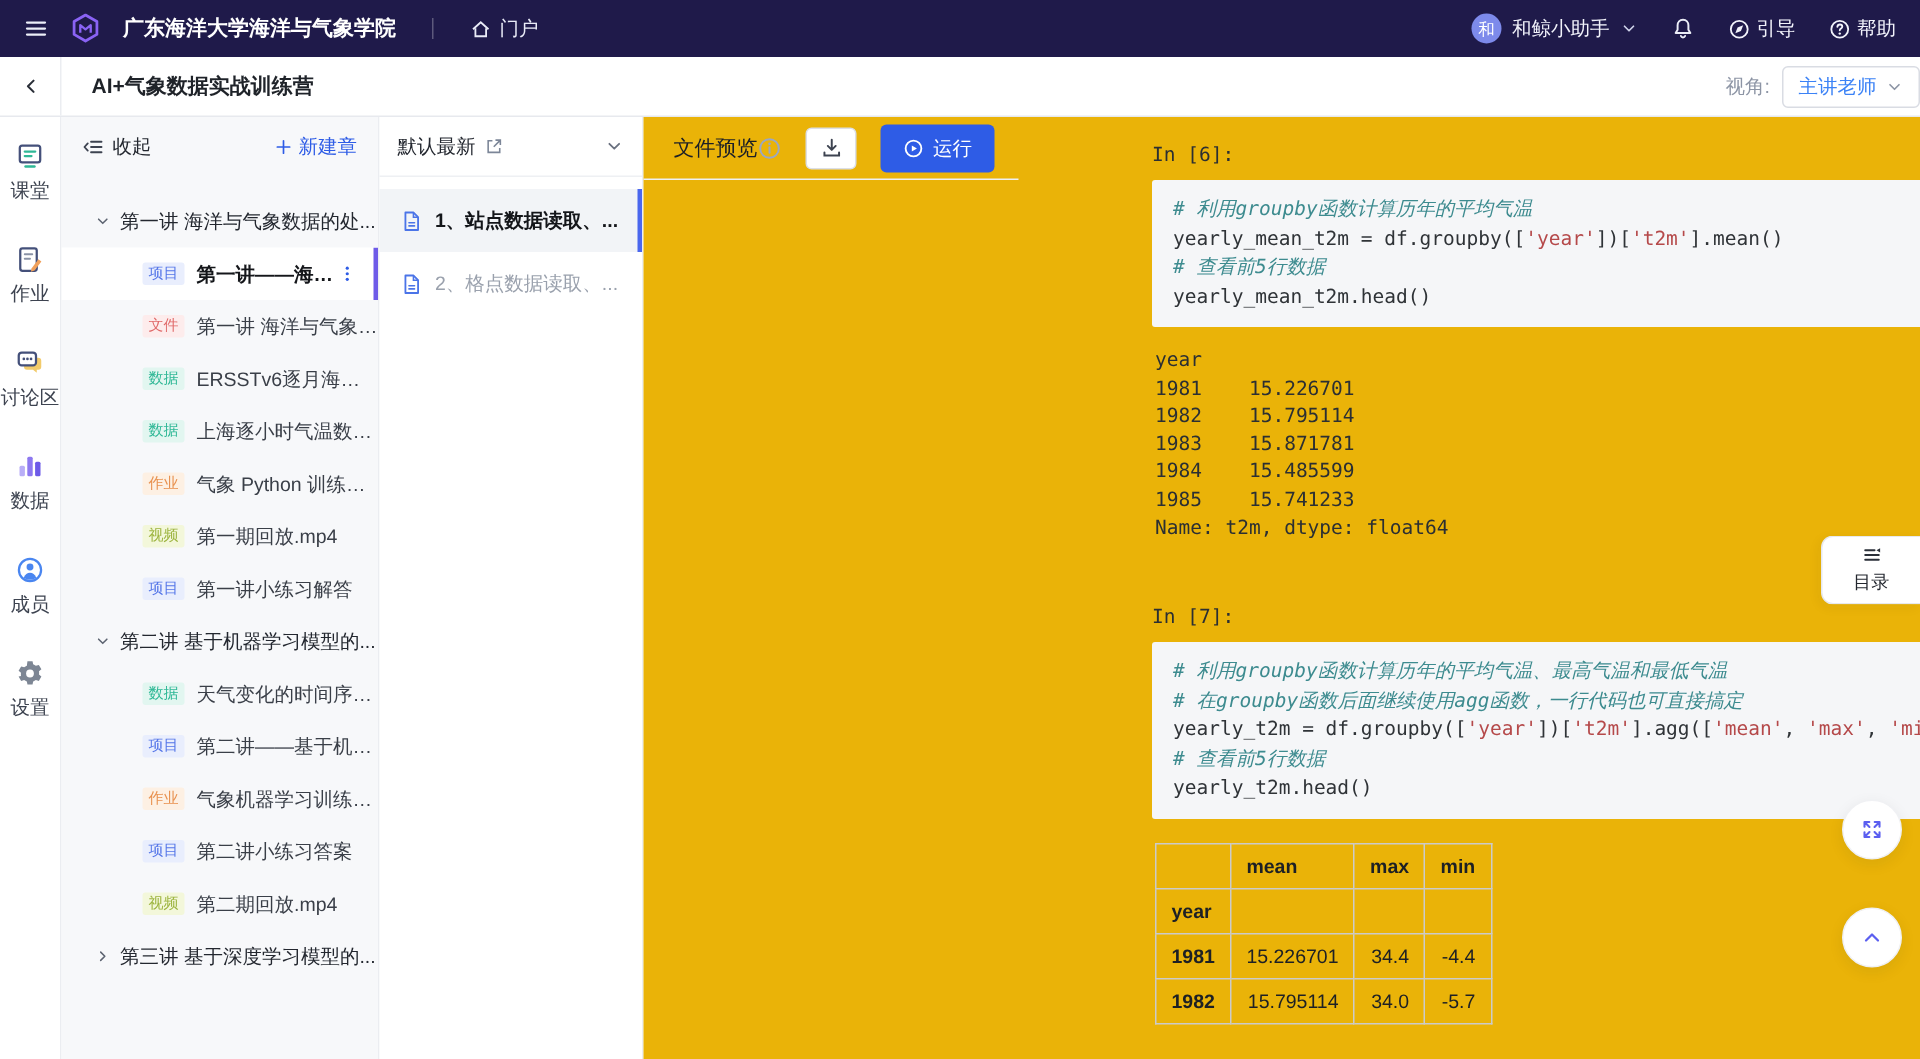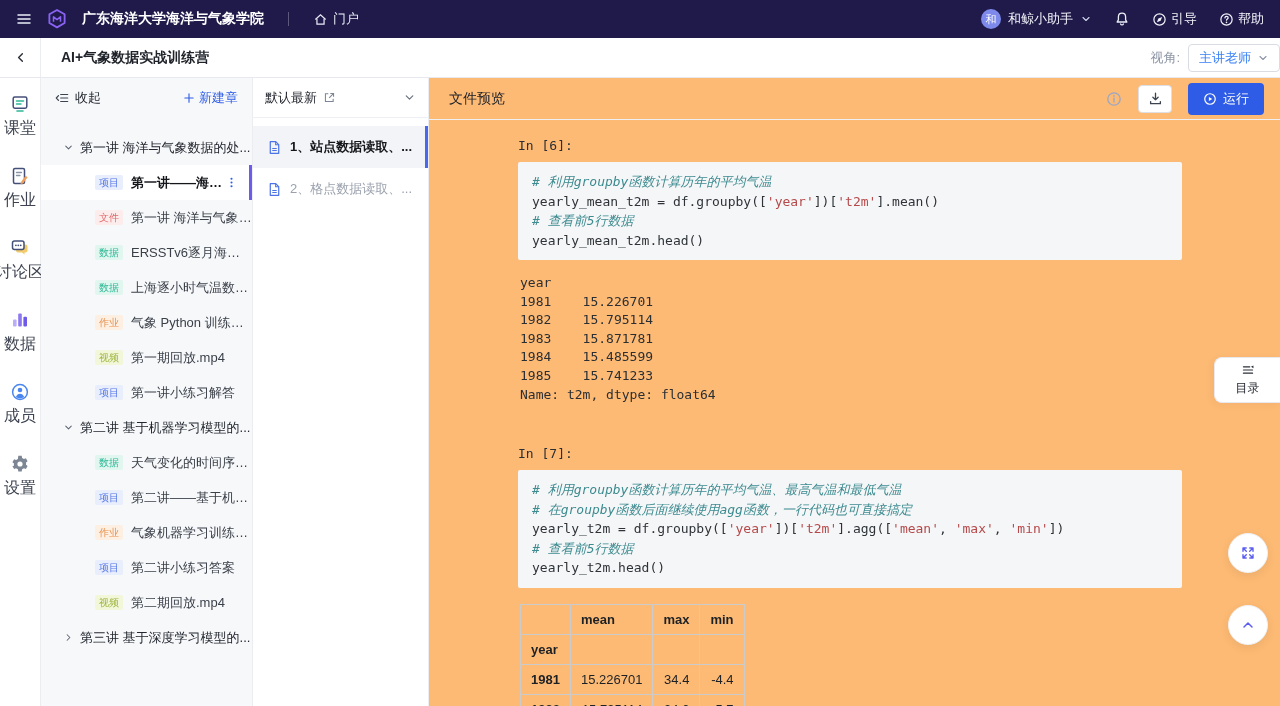--- a/index.html
+++ b/index.html
@@ -33,21 +33,21 @@
   .view-switcher{display:flex;align-items:center;gap:6px;border:1px solid #d9dce3;border-radius:4px;background:#fff;padding:4px 10px;cursor:pointer;font-size:13px;color:#3b82f6}
   .view-switcher .chev{color:#8d95a5}
 
   
   .bodyrow{flex:1;display:flex;min-height:0}
 
   
   .rail{width:41px;border-right:1px solid #ebedf1;background:#fff;display:flex;flex-direction:column;align-items:center;padding-top:16px;gap:27px}
   .rail-item{display:flex;flex-direction:column;align-items:center;gap:4px;cursor:pointer}
   .rail-ico{width:20px;height:20px}
-  .rail-label{font-size:16px;color:#3d4350;white-space:nowrap}
+  .rail-label{font-size:13px;color:#3d4350;white-space:nowrap}
 
   
   .chapters{width:212px;background:#f7f8fa;border-right:1px solid #ebedf1;display:flex;flex-direction:column;min-height:0}
   .ch-header{height:40px;display:flex;align-items:center;justify-content:space-between;padding:0 14px;flex:0 0 auto}
   .collapse-btn{display:flex;align-items:center;gap:6px;cursor:pointer;color:#23272f}
   .collapse-btn svg{width:14px;height:14px;color:#3d4350}
   .new-chapter{display:flex;align-items:center;gap:4px;cursor:pointer;color:var(--c-primary-blue,#2e5ce6)}
   .new-chapter svg{width:12px;height:12px}
   .tree{flex:1;overflow:hidden;padding-top:12px}
   .tree-chapter{height:35px;display:flex;align-items:center;gap:6px;padding-left:22px;cursor:pointer;color:#23272f;white-space:nowrap;overflow:hidden}
@@ -72,21 +72,21 @@
   .fl-sort{color:#23272f;cursor:pointer}
   .fl-header .ext{width:13px;height:13px;color:#7c8698;cursor:pointer}
   .fl-header .chev{margin-left:auto;color:#6b7280;width:13px;height:13px;cursor:pointer}
   .fl-items{padding-top:8px}
   .fl-item{height:42px;display:flex;align-items:center;gap:8px;padding-left:14px;position:relative;color:#9aa1ad;cursor:pointer;white-space:nowrap;overflow:hidden}
   .fl-item svg{width:15px;height:15px;color:#4b74e8;flex:0 0 auto}
   .fl-item.selected{background:#f2f4f7;color:#14161a;font-weight:bold}
   .fl-item.selected::after{content:"";position:absolute;right:0;top:0;bottom:0;width:3px;background:#4a67ee}
 
   
-  .preview{flex:1;display:flex;flex-direction:column;background:#fdba74;min-width:0}
+  .preview{flex:1;display:flex;flex-direction:row;background:#eab308;min-width:0}
   .pv-header{height:42px;border-bottom:1px solid #eef0f3;display:flex;align-items:center;padding:0 16px 0 20px;flex:0 0 auto}
   .pv-title{font-size:14px;color:#1b1f27}
   .pv-actions{margin-left:auto;display:flex;align-items:center;gap:16px}
   .info-ico{width:16px;height:16px;color:#9aa7c4;cursor:pointer}
   .dl-btn{width:34px;height:28px;border:1px solid #dcdfe6;border-radius:4px;background:#fff;display:flex;align-items:center;justify-content:center;cursor:pointer;color:#3d4350}
   .dl-btn svg{width:15px;height:15px}
   .run-btn{height:32px;padding:0 15px;border:none;border-radius:4px;background:var(--c-primary-blue,#2e5ce6);color:#fff;font-size:13px;display:flex;align-items:center;gap:6px;cursor:pointer;font-family:inherit}
   .run-btn svg{width:14px;height:14px}
 
   

